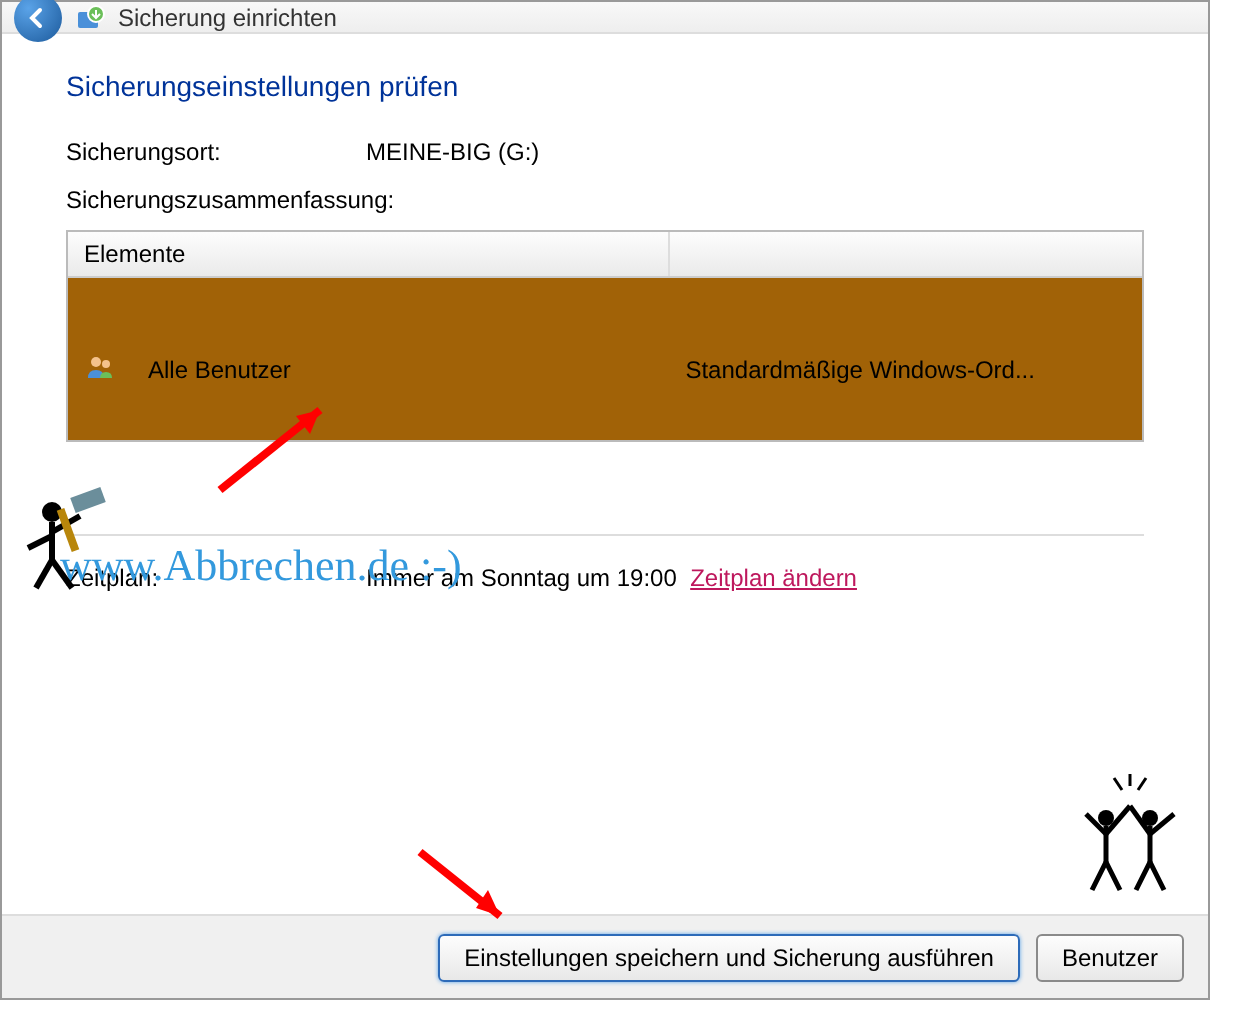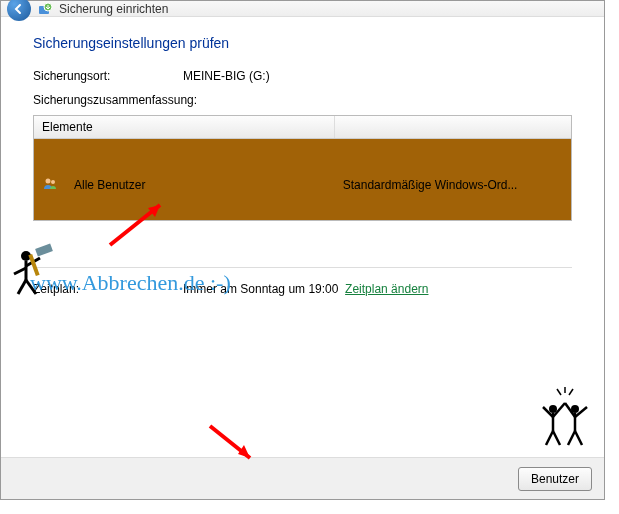--- a/index.html
+++ b/index.html
@@ -111,21 +111,21 @@
       flex-shrink: 0;
     }
     .schedule-row {
       display: flex;
       font-size: 12px;
       margin: 14px 0 12px 0;
       align-items: baseline;
     }
     .schedule-row .lab { width: 150px; }
     .link {
-      color: #15803d;
+      color: #be185d;
       text-decoration: underline;
       cursor: pointer;
       text-align: right;
     }
     .warnbox {
       border: 1px solid #c9c074;
       background: #fffde8;
       padding: 10px 10px;
       display: flex;
       gap: 8px;
@@ -258,20 +258,21 @@
       <span>
         <span>Immer am Sonntag um 19:00</span>
         &nbsp;<span class="link">Zeitplan ändern</span>
       </span>
     </div>
 
 
   </div>
 
   <div class="footer">
+    <button class="btn primary">Einstellungen speichern und Sicherung ausführen</button>
     <button class="btn">Benutzer</button>
   </div>
 
 </div>
 
 <div class="watermark-bottom">www.Abbrechen.de :-)</div>
 
 <div class="arrow" style="left:100px; top:195px">
   <svg width="80" height="60" viewBox="0 0 80 60">
     <line x1="10" y1="50" x2="60" y2="10" stroke="#ff0000" stroke-width="4"></line>

